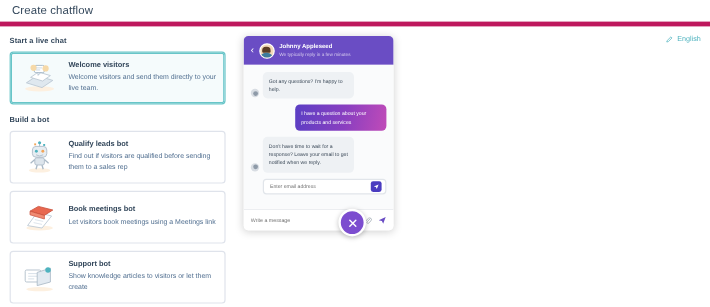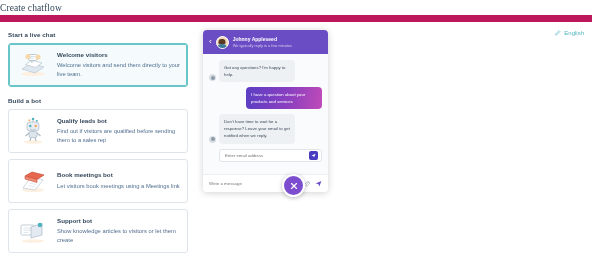--- a/index.html
+++ b/index.html
@@ -7,24 +7,23 @@
     width: 592px; height: 256px;
     background: #ffffff;
     font-family: "Liberation Sans", sans-serif;
     overflow: hidden;
   }
   .app { position: relative; width: 592px; height: 256px; background: #fff; }
 
   
   .topbar {
     height: 22px;
-    border-bottom: 7px solid #be185d;
-    display: flex; align-items: center;
-    padding: 0 0;
-    font-family: Liberation Serif, serif;
+    border-bottom: 4px solid #be185d;
+    display: flex; align-items: center;
+    padding: 0 10px;
   }
   .page-title {
     font-size: 9.5px; color: #33475b; letter-spacing: .1px;
   }
 
   
   .content { display: flex; height: 234px; }
   .left-col { width: 196px; padding: 9px 8px 0 8px; }
   .right-col { flex: 1; position: relative; }
 

